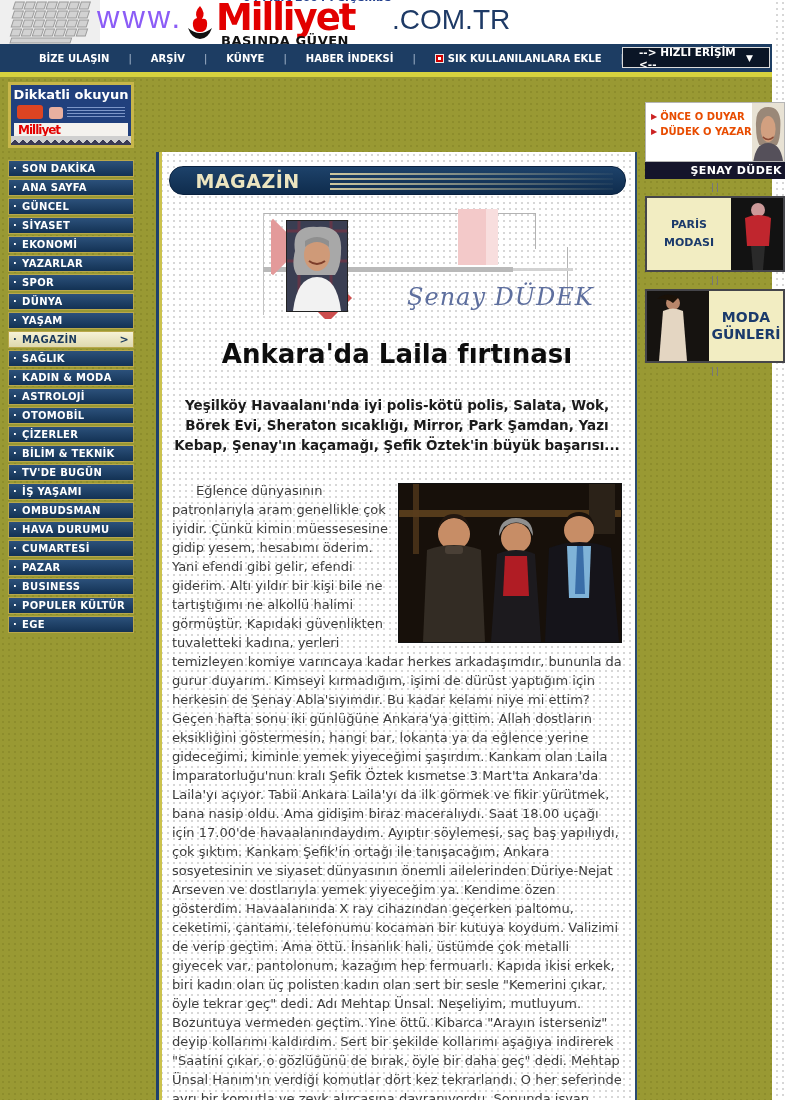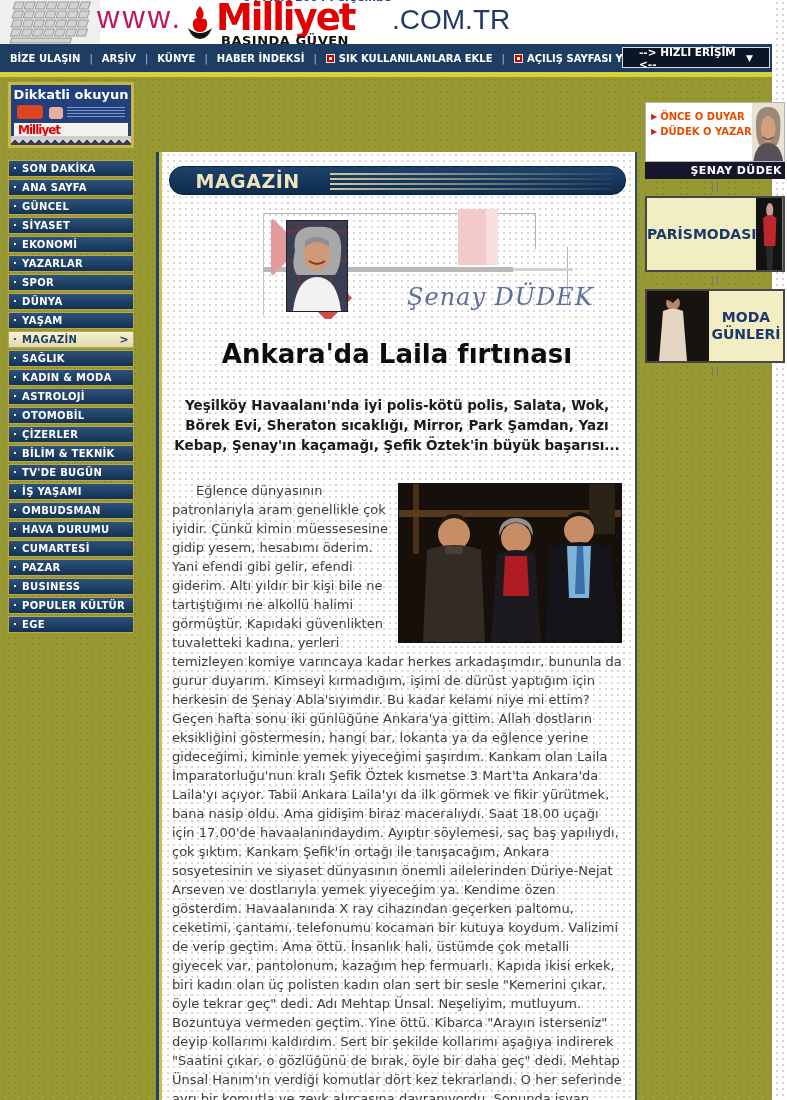--- a/index.html
+++ b/index.html
@@ -5,28 +5,28 @@
   html,body{margin:0;padding:0;background:#fff;}
   .page{position:relative;width:787px;height:1100px;overflow:hidden;
     font-family:"DejaVu Sans","Liberation Sans",sans-serif;
     background:#fff;
     background-image:radial-gradient(#d7d7d7 1px,transparent 1.3px);
     background-size:6px 6px;}
   
   .hdr{position:absolute;left:0;top:0;width:772px;height:44px;background:#fff;}
   .hdr-date{position:absolute;left:243px;top:-9px;font-size:11px;font-weight:bold;color:#23408e;white-space:nowrap;}
   .kbd{position:absolute;left:0;top:0;}
-  .www{position:absolute;left:97px;top:0px;font-size:31px;color:#be185d;letter-spacing:3px;font-family:"Liberation Sans",sans-serif;}
+  .www{position:absolute;left:97px;top:0px;font-size:31px;color:#8b5cf6;letter-spacing:3px;font-family:"Liberation Sans",sans-serif;}
   .flame{position:absolute;left:186px;top:4px;}
   .brand{position:absolute;left:216px;top:-4px;font-size:37px;font-weight:900;color:#e20000;letter-spacing:-2px;}
   .tagline{position:absolute;left:221px;top:33px;font-size:13px;font-weight:bold;color:#111;letter-spacing:.5px;}
   .domain{position:absolute;left:392px;top:4px;font-size:28px;color:#1e3a66;font-family:"Liberation Sans",sans-serif;}
   
   .nav{position:absolute;left:0;top:44px;width:772px;height:28px;background:#1d3d63;display:flex;align-items:center;padding-left:10px;box-sizing:border-box;}
-  .nav-links{display:flex;align-items:center;gap:9px;color:#fff;font-size:10px;font-weight:bold;white-space:nowrap;}
+  .nav-links{display:flex;align-items:center;gap:19px;color:#fff;font-size:10px;font-weight:bold;white-space:nowrap;margin-left:29px;}
   .nav-sep{color:#aebdd2;font-weight:normal;}
   .nav-link{display:flex;align-items:center;gap:4px;cursor:pointer;}
   .red-sq{position:relative;width:9px;height:9px;background:#cf0000;border:1px solid #e9e9e9;display:flex;align-items:center;justify-content:center;box-sizing:border-box;}
   .red-sq-in{width:3px;height:3px;background:#fff;display:block;}
   .dropdown{position:absolute;right:2px;top:3px;width:148px;height:21px;background:#0a1526;border:1px solid #dcdcdc;color:#fff;font-size:10.5px;font-weight:bold;display:flex;align-items:center;justify-content:space-between;padding:0 16px;box-sizing:border-box;}
   .dd-arrow{font-size:9px;}
   .gold-strip{position:absolute;left:0;top:72px;width:772px;height:5px;background:#d6d23e;}
   
   .olive{position:absolute;left:0;top:77px;width:772px;height:1023px;background:#999933;
     background-image:radial-gradient(#8d8d2c 1px,transparent 1.3px);background-size:6px 6px;}
@@ -80,21 +80,21 @@
   .sd-line1{position:absolute;right:12px;top:4px;font-size:22px;font-weight:900;font-style:italic;color:#cc1111;text-shadow:1px 1px 0 #fff;}
   .sd-line2{position:absolute;right:6px;top:32px;font-size:20px;font-weight:900;font-style:italic;color:#cc1111;text-shadow:1px 1px 0 #fff;}
   .author-box{margin-top:20px;height:60px;background:#fff;border:1px solid #b5b5b5;display:flex;box-sizing:border-box;cursor:pointer;}
   .abx-left{flex:1;padding:8px 0 0 5px;}
   .abx-link{display:flex;align-items:center;gap:3px;font-size:10px;font-weight:900;color:#e84c00;margin-bottom:4px;white-space:nowrap;cursor:pointer;}
   .abx-tri{color:#c22;font-size:8px;}
   .abx-photo{width:48px;height:58px;}
   .author-name-bar{height:17px;background:#15152b;color:#fff;font-size:11px;font-weight:900;display:flex;align-items:center;justify-content:flex-end;padding-right:3px;letter-spacing:.4px;}
   .connector{width:4px;height:9px;margin:4px auto;border-left:1px solid #777;border-right:1px solid #777;}
   .paris-box{height:76px;border:2px solid #45454a;background:#f2edc2;display:flex;box-sizing:border-box;cursor:pointer;}
-  .pb-text{flex:1;display:flex;flex-direction:row;align-items:center;justify-content:center;font-size:14px;font-weight:900;color:#1b3a6b;line-height:18px;}
+  .pb-text{flex:1;display:flex;flex-direction:column;align-items:center;justify-content:center;font-size:11px;font-weight:900;color:#1b3a6b;line-height:18px;}
   .pb-photo{width:52px;height:72px;}
   .moda-box{height:74px;border:2px solid #45454a;background:#f2edc2;display:flex;box-sizing:border-box;cursor:pointer;}
   .mb-photo{width:62px;height:70px;}
   .mb-text{flex:1;display:flex;flex-direction:column;align-items:center;justify-content:center;font-size:14px;font-weight:900;color:#1b3a6b;line-height:17px;}
 </style>
 </head>
 <body>
 
 <div class="page">
 

